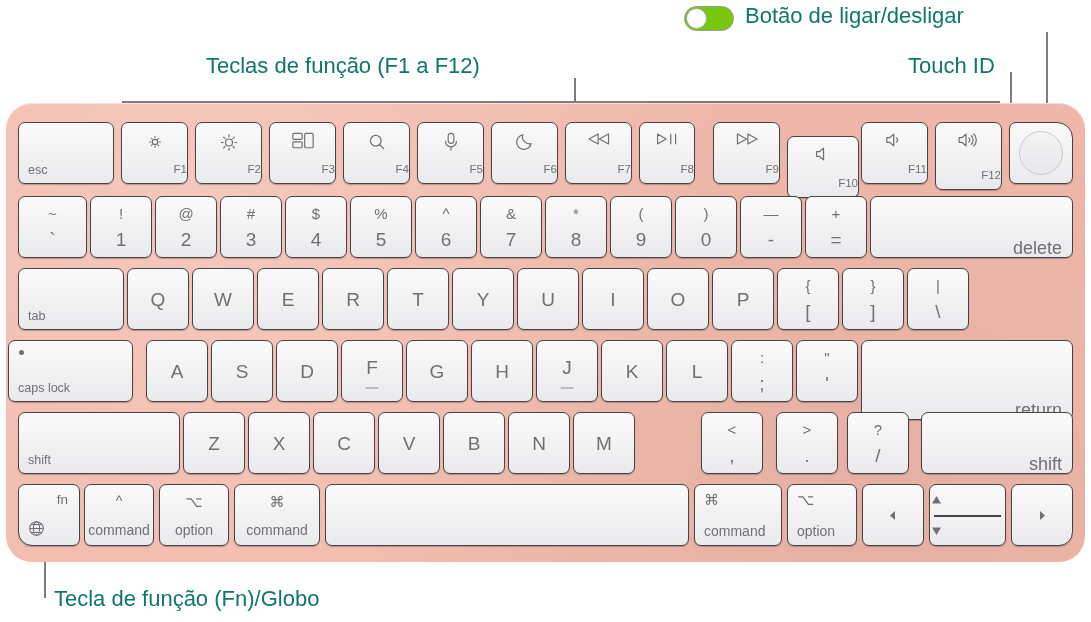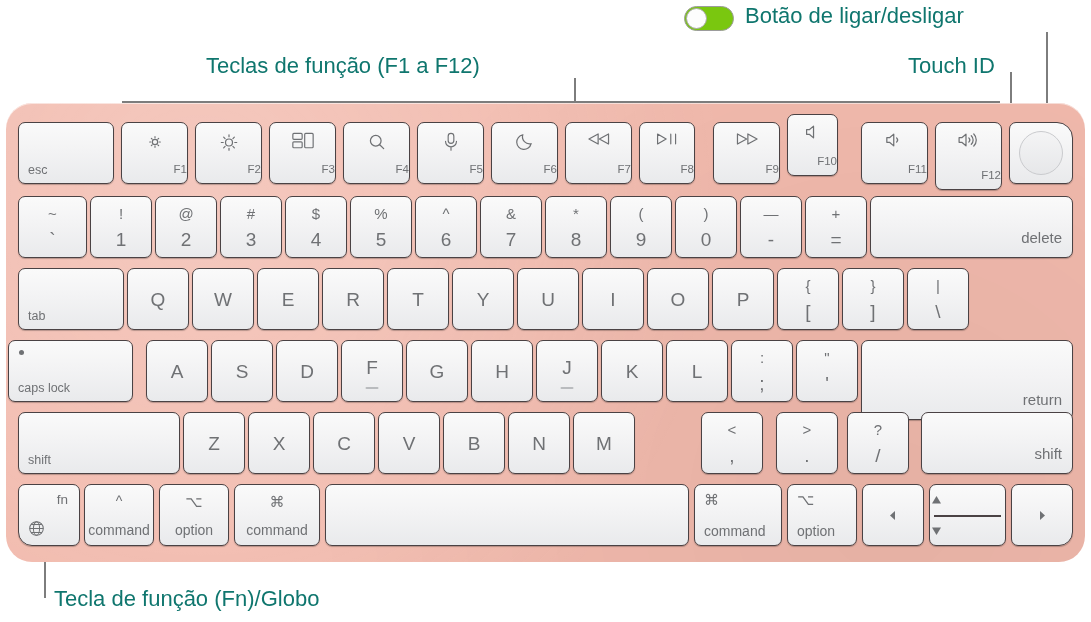--- a/index.html
+++ b/index.html
@@ -58,21 +58,21 @@
     box-shadow:0 1px 1px rgba(0,0,0,.25);
     color:#6f7174;
     font-family:"Liberation Sans","DejaVu Sans",sans-serif;
     overflow:hidden;
   }
   .key .c{
     position:absolute;left:0;right:0;top:50%;transform:translateY(-50%);
     text-align:center;font-size:19px;line-height:1;
   }
   .key .bl{position:absolute;left:9px;bottom:7px;font-size:12.5px;line-height:1;}
-  .key .br{position:absolute;right:10px;bottom:12px;font-size:15px;line-height:1;}
+  .key .br{position:absolute;right:10px;bottom:0;font-size:18px;line-height:1;}
   .key .tr{position:absolute;right:11px;top:8px;font-size:13.5px;line-height:1;}
   .key .tl{position:absolute;left:9px;top:7px;font-size:13px;line-height:1;}
   .key .up{position:absolute;left:0;right:0;top:9px;text-align:center;font-size:15px;line-height:1;}
   .key .lo{position:absolute;left:0;right:0;bottom:8px;text-align:center;font-size:19px;line-height:1;}
   .key .fnum{position:absolute;left:0;right:0;bottom:8px;text-align:right;font-size:11.5px;line-height:1;}
   .key .homing{
     position:absolute;left:50%;transform:translateX(-50%);bottom:12px;
     width:13px;height:1.6px;background:#b9bbbe;border-radius:1px;
   }
   .capsdot{position:absolute;left:10px;top:9px;width:5px;height:5px;border-radius:50%;background:#6f7174;}
@@ -202,21 +202,21 @@
   <div class="key" style="left:713px;top:122px;width:67px;height:62px;">
     <span class="ic">
       <svg width="26" height="14" viewBox="0 0 30 16" fill="none" stroke="#6f7174" stroke-width="1.4" stroke-linejoin="round">
         <path d="M4 2.2 14.6 8 4 13.8z"></path>
         <path d="M16 2.2 26.6 8 16 13.8z"></path>
       </svg>
     </span>
     <span class="fnum">F9</span>
   </div>
 
-  <div class="key" style="left:787px;top:114px;width:51px;height:62px;">
+  <div class="key" style="left:787px;top:136px;width:72px;height:62px;">
     <span class="ic">
       <svg width="16" height="16" viewBox="0 0 18 18" fill="none" stroke="#6f7174" stroke-width="1.4" stroke-linejoin="round">
         <path d="M9.6 2.4 4.8 6.4H1.8v5.2h3l4.8 4z"></path>
       </svg>
     </span>
     <span class="fnum">F10</span>
   </div>
 
   <div class="key" style="left:861px;top:122px;width:67px;height:62px;">
     <span class="ic">

